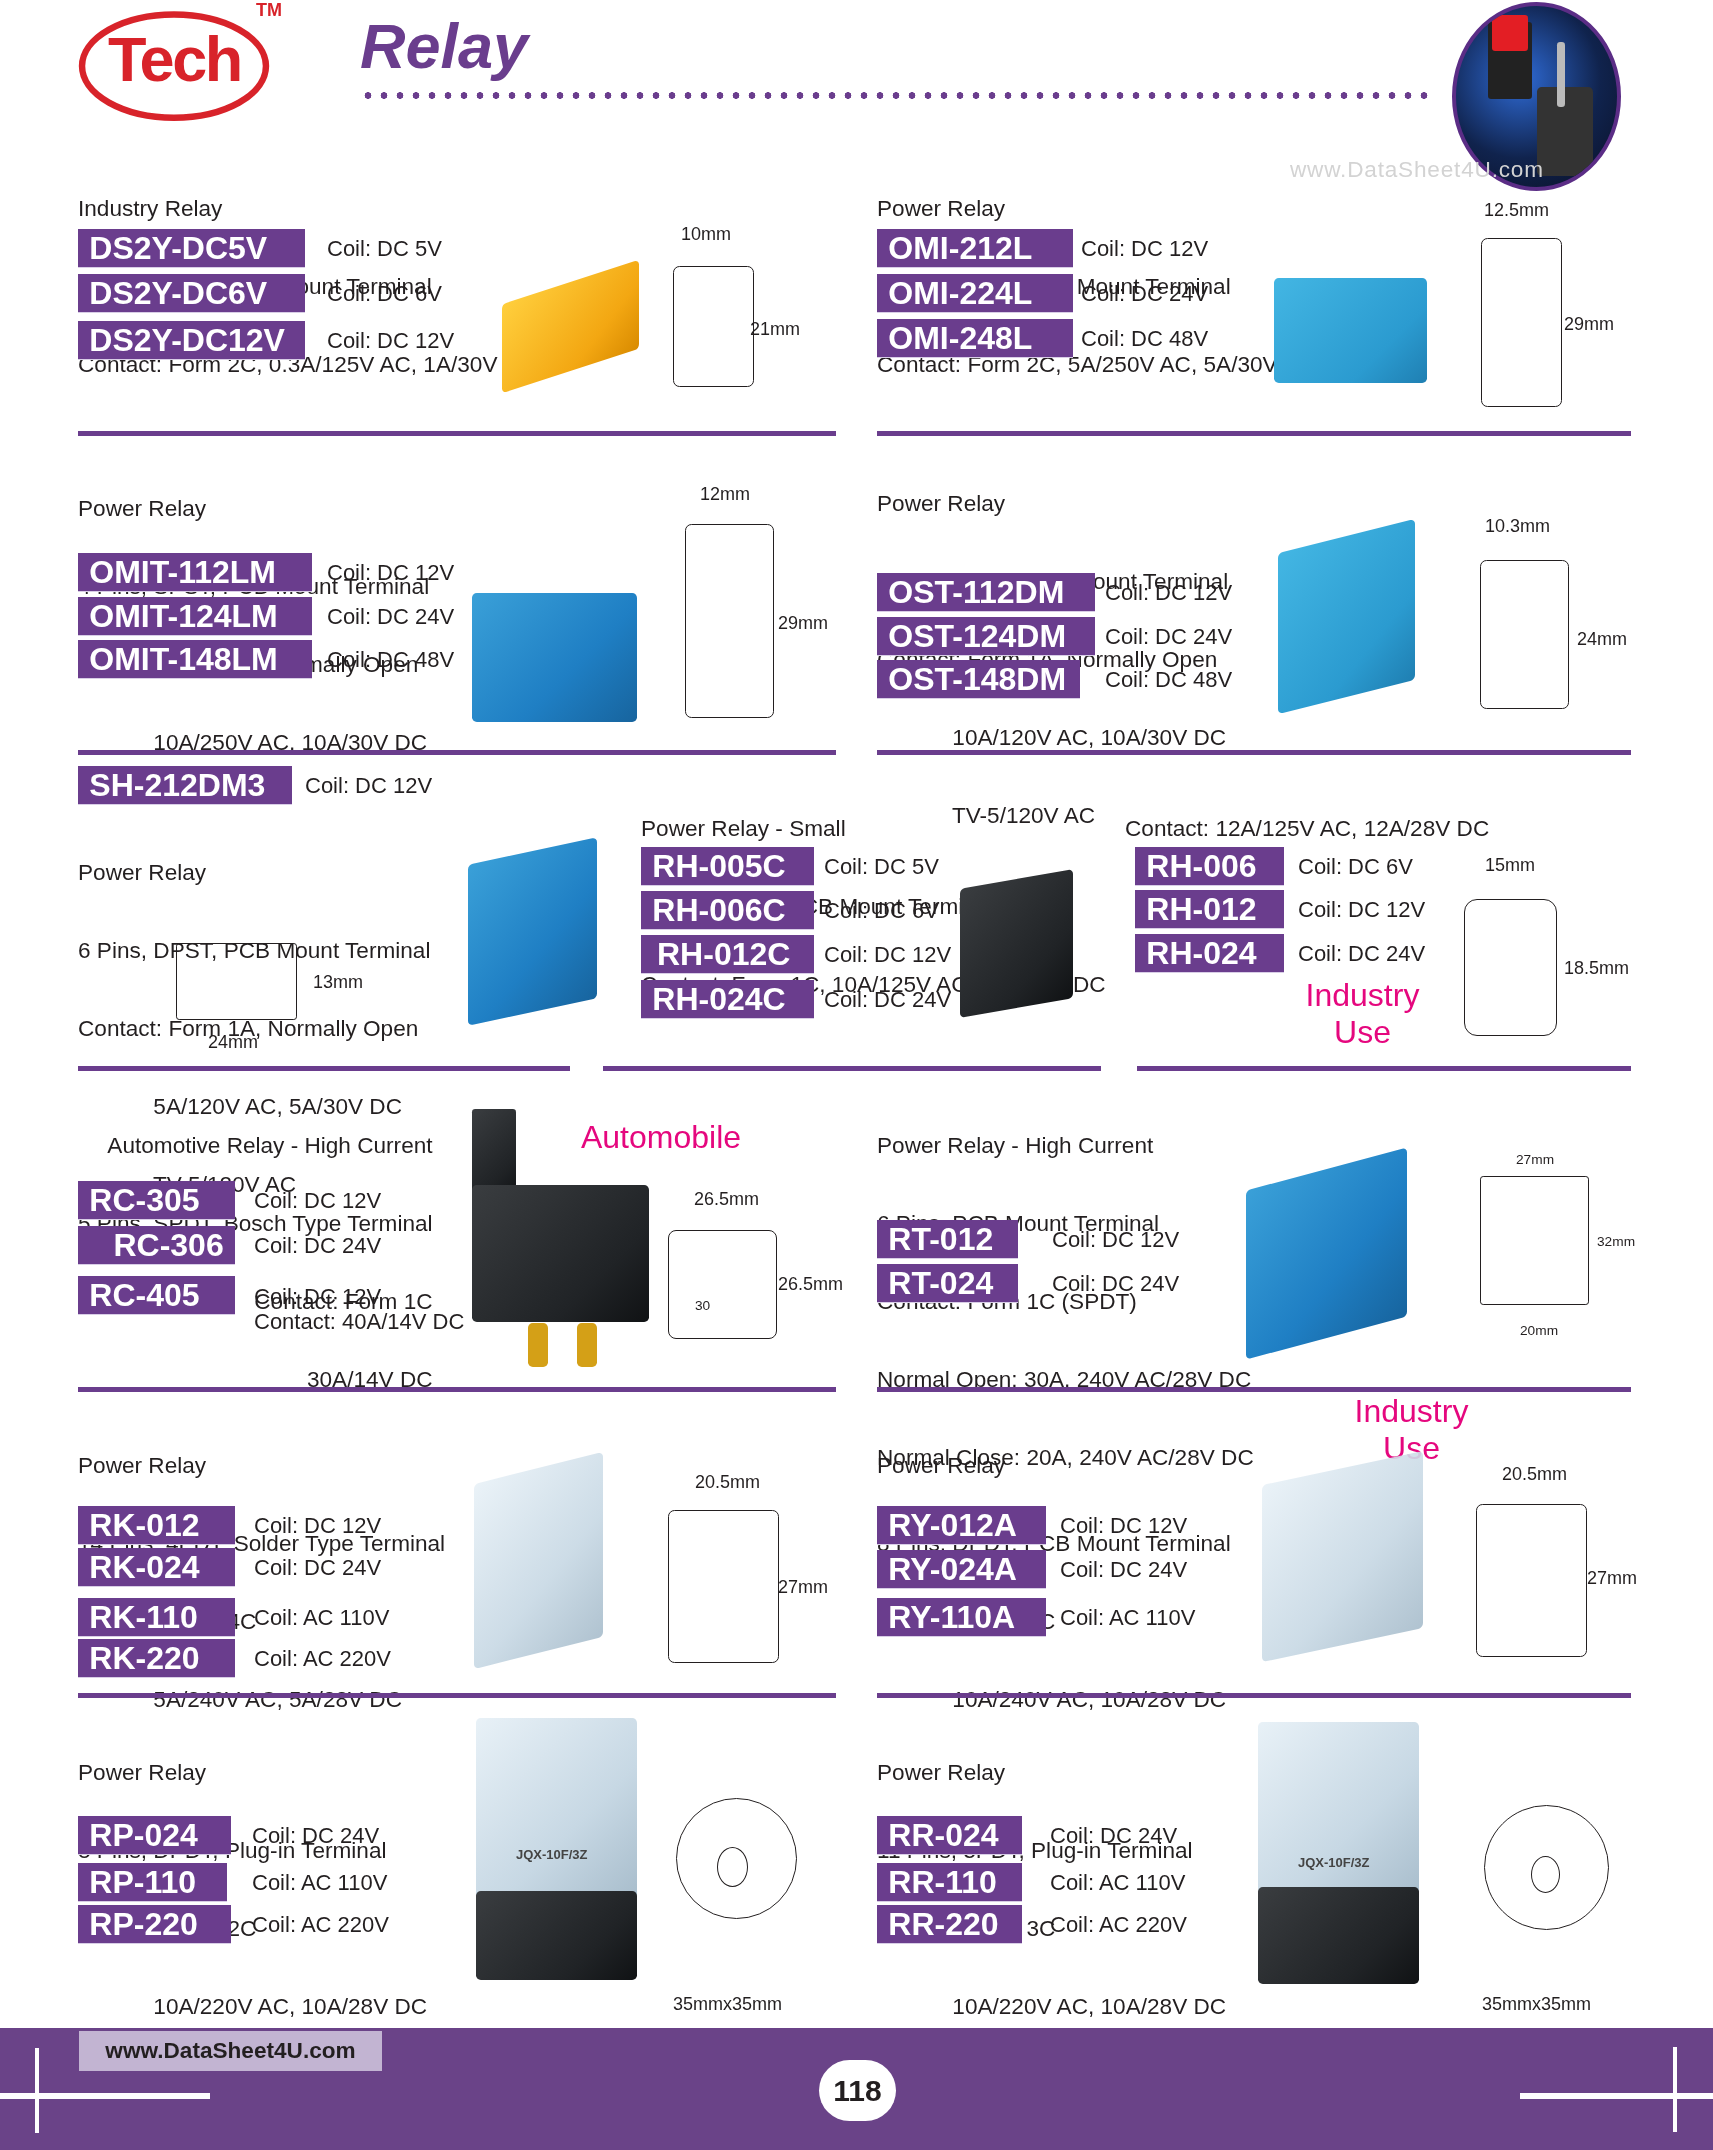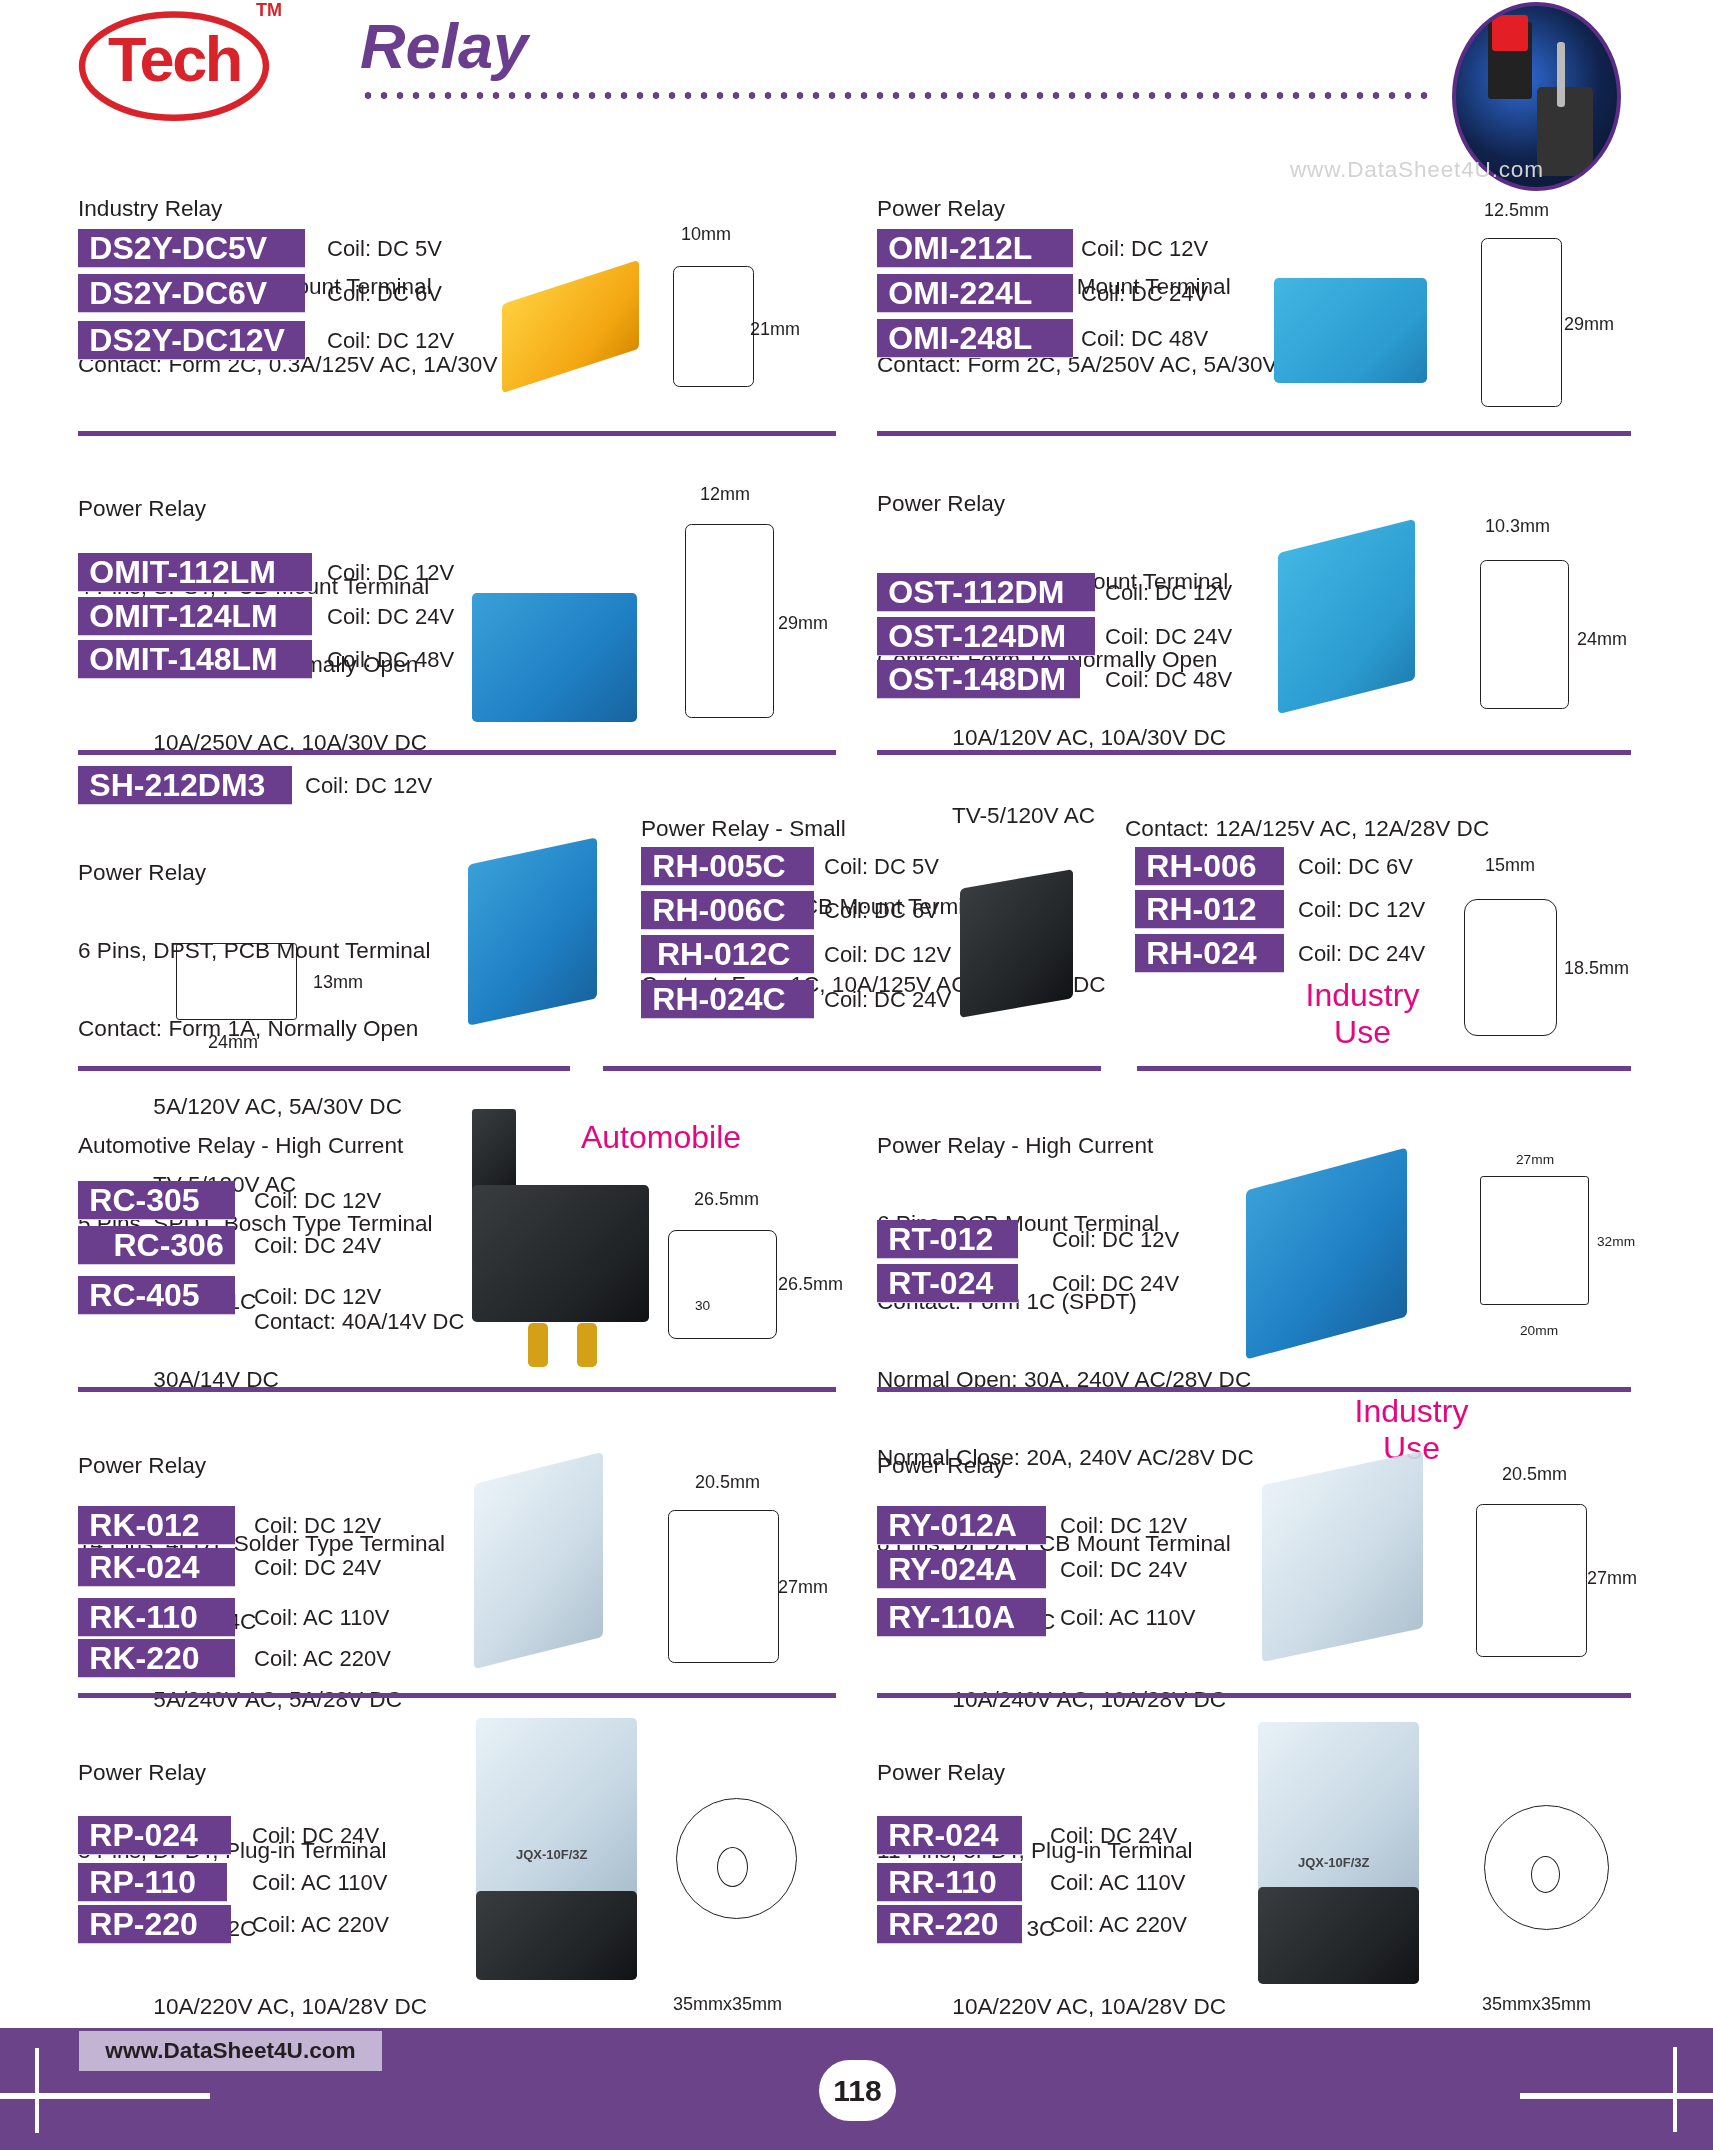--- a/index.html
+++ b/index.html
@@ -172,21 +172,21 @@
   <div>Use</div>
 </div>
 <div class="dim" style="left:1485px;top:855px;">15mm</div>
 <div class="diagram" style="left:1464px;top:899px;width:93px;height:137px;border-radius:13px;"></div>
 <div class="dim" style="left:1564px;top:958px;">18.5mm</div>
 
 <div class="divider" style="left:78px;top:1066px;width:492px;"></div>
 <div class="divider" style="left:603px;top:1066px;width:498px;"></div>
 <div class="divider" style="left:1137px;top:1066px;width:494px;"></div>
 
-<div class="abs spec" style="left:78px;top:1081px;">
+<div class="abs spec" style="left:78px;top:1081px;text-align:right;">
   <div>Automotive Relay - High Current</div>
   <div>5 Pins, SPDT, Bosch Type Terminal</div>
   <div>Contact: Form 1C</div>
   <div>            30A/14V DC</div>
 </div>
 <div class="badge" style="left:78px;top:1181px;width:157px;">RC-305</div>
 <div class="coil" style="left:254px;top:1181px;">Coil: DC 12V</div>
 <div class="badge" style="left:78px;top:1226px;width:157px;text-align:right;">RC-306</div>
 <div class="coil" style="left:254px;top:1226px;">Coil: DC 24V</div>
 <div class="badge" style="left:78px;top:1276px;width:157px;">RC-405</div>

